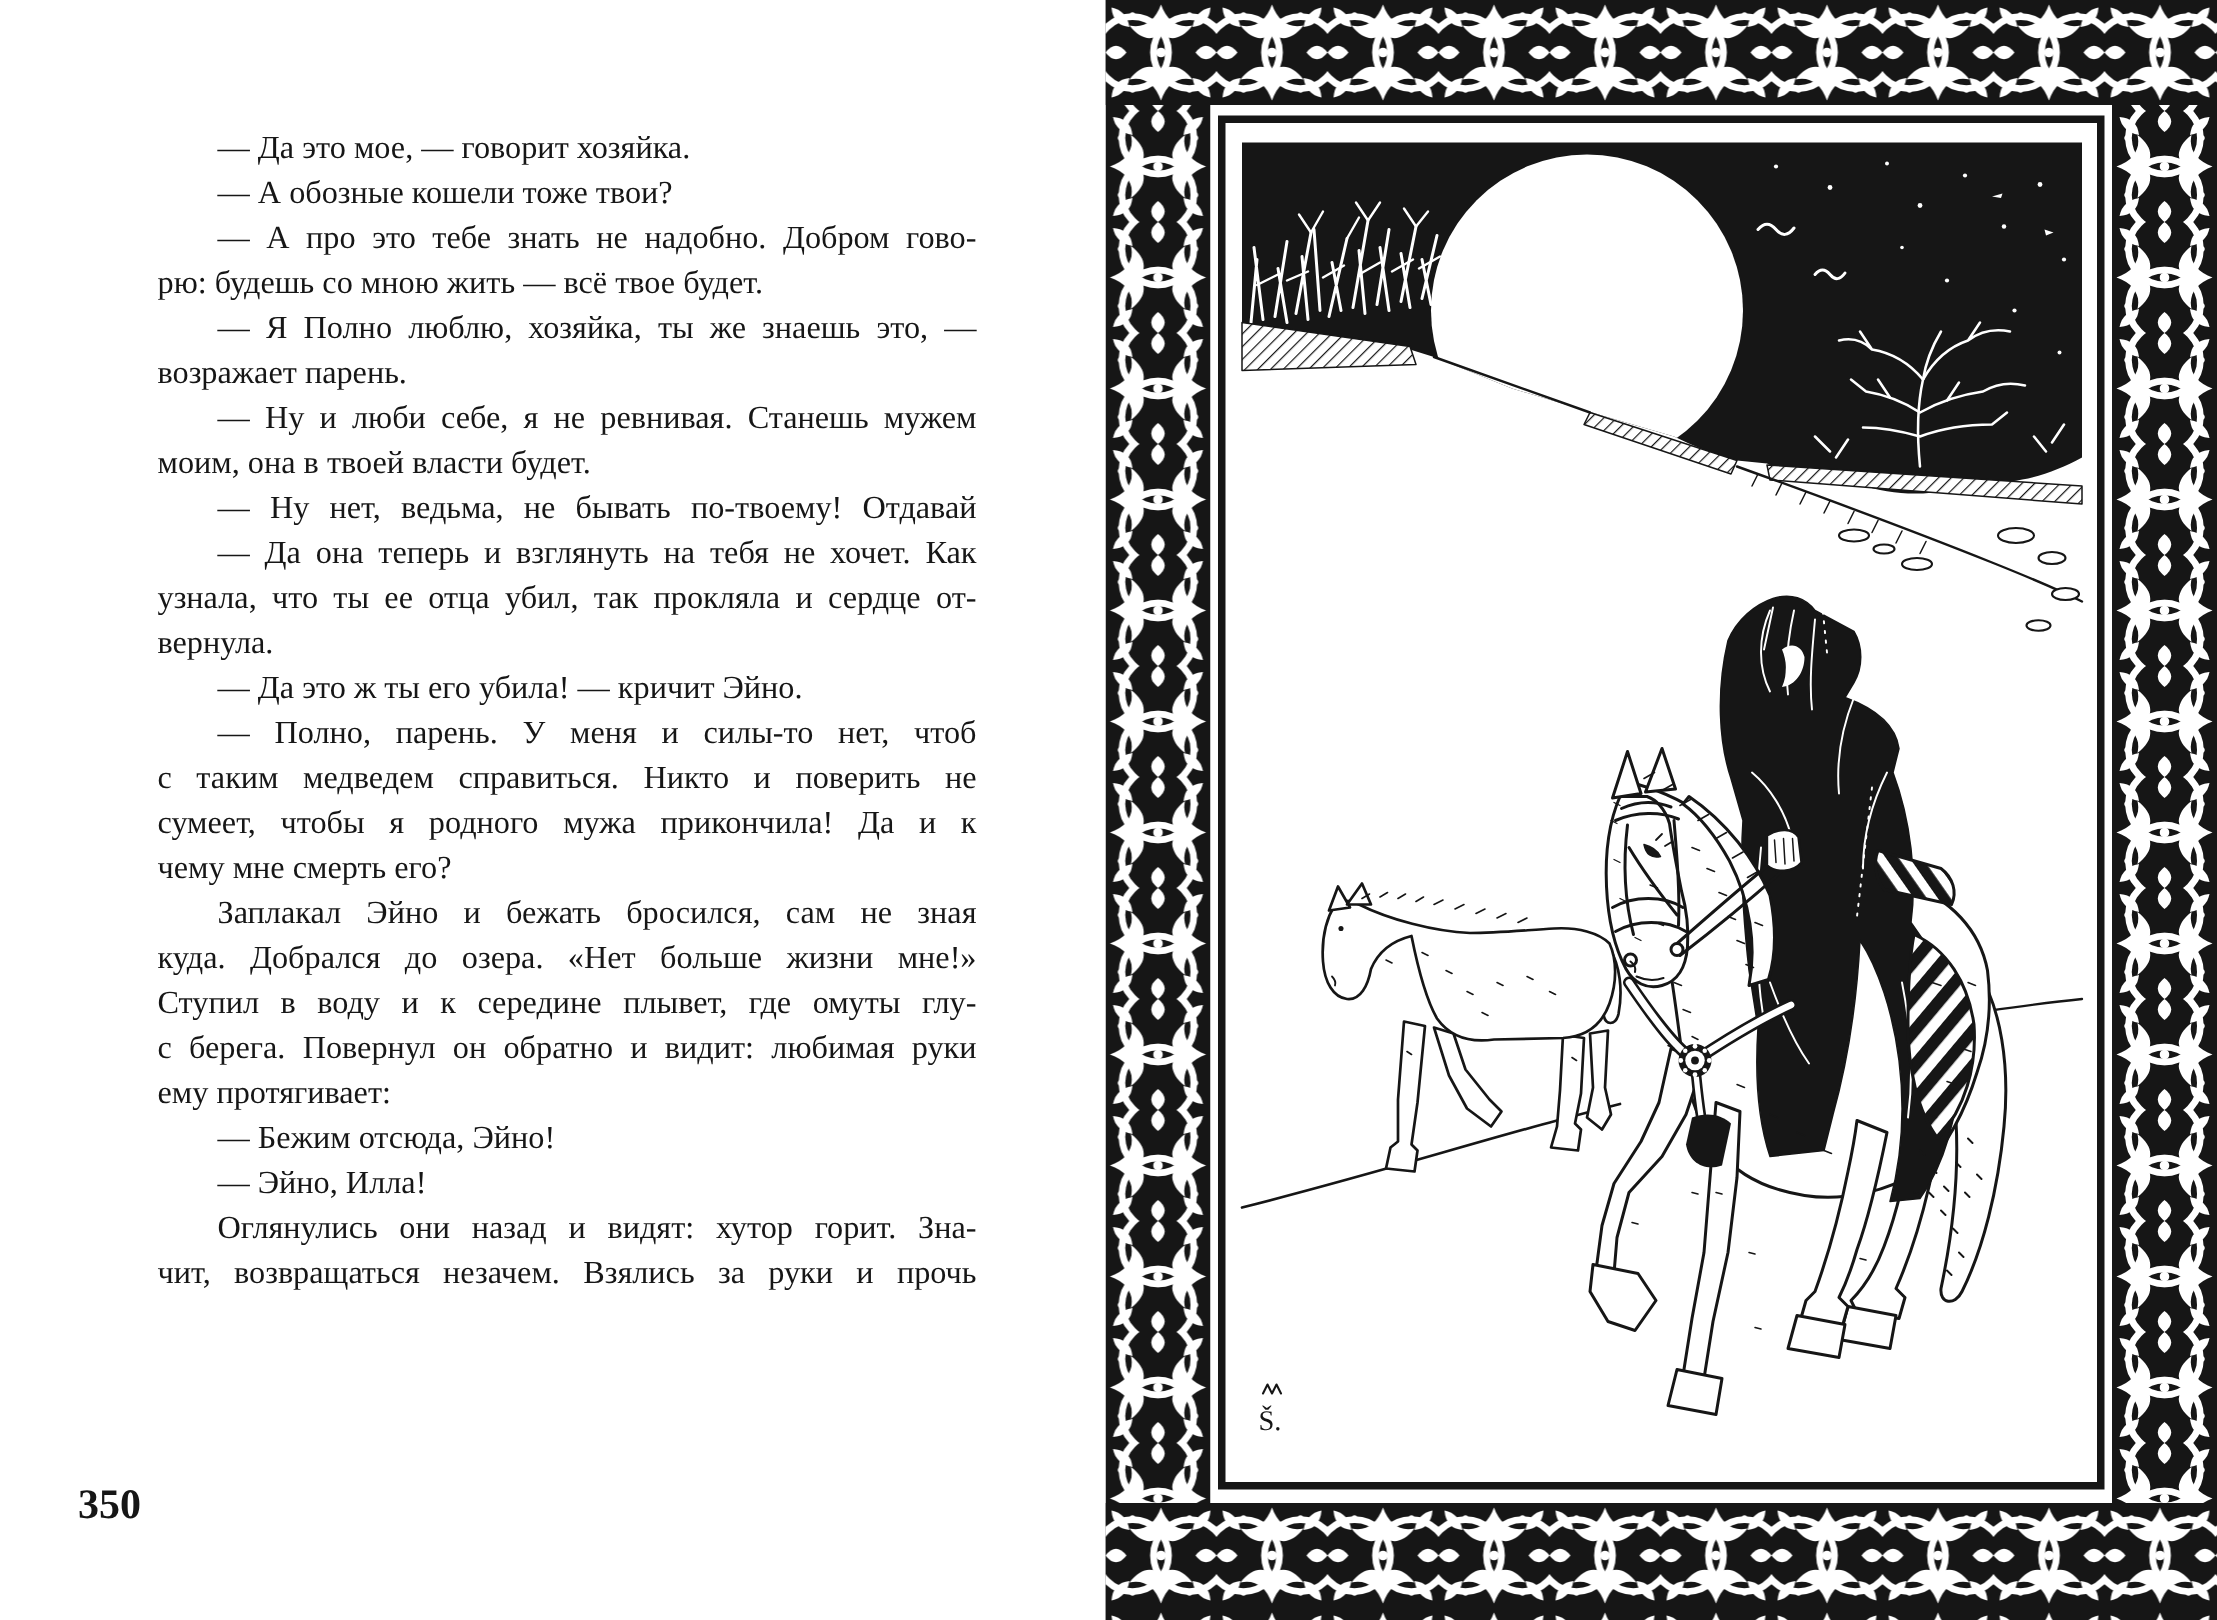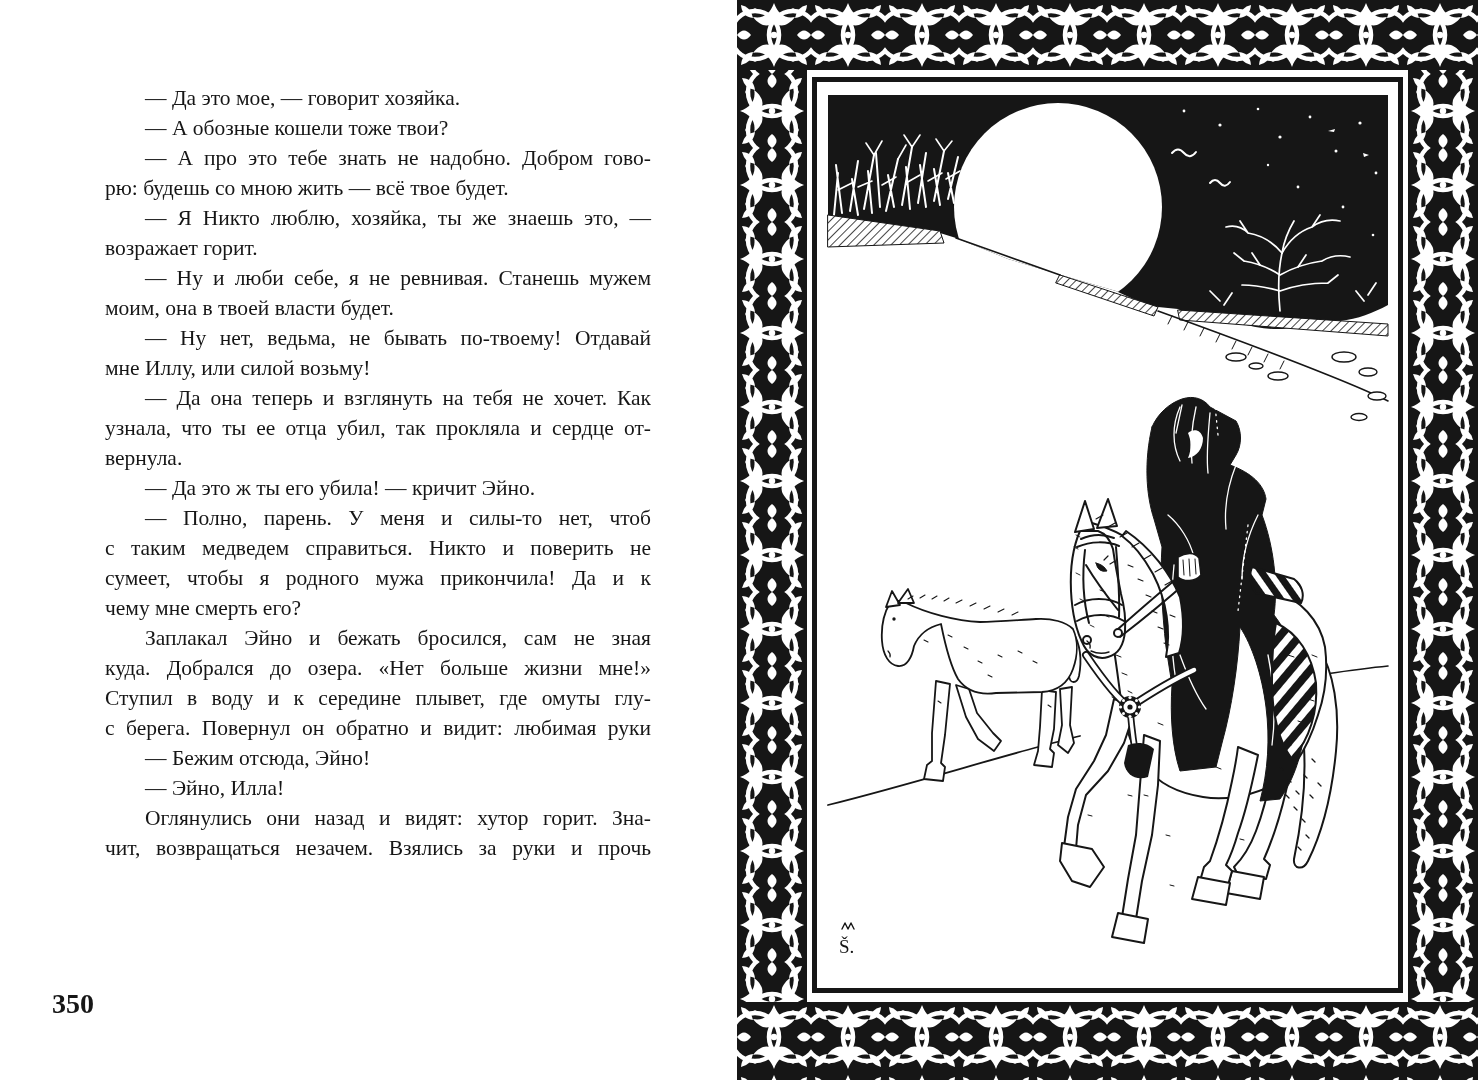--- a/index.html
+++ b/index.html
@@ -28,50 +28,50 @@
           <div class="line indent">— Да это мое, — говорит хозяйка.</div>
         </div>
         <div class="para">
           <div class="line indent">— А обозные кошели тоже твои?</div>
         </div>
         <div class="para">
           <div class="line indent just">— А про это тебе знать не надобно. Добром гово-</div>
           <div class="line">рю: будешь со мною жить — всё твое будет.</div>
         </div>
         <div class="para">
-          <div class="line indent just">— Я Никто люблю, хозяйка, ты же знаешь это, —</div>
-          <div class="line">возражает горит.</div>
+          <div class="line indent just">— Я Полно люблю, хозяйка, ты же знаешь это, —</div>
+          <div class="line">возражает парень.</div>
         </div>
         <div class="para">
           <div class="line indent just">— Ну и люби себе, я не ревнивая. Станешь мужем</div>
           <div class="line">моим, она в твоей власти будет.</div>
         </div>
         <div class="para">
           <div class="line indent just">— Ну нет, ведьма, не бывать по-твоему! Отдавай</div>
-          <div class="line">мне Иллу, или силой возьму!</div>
         </div>
         <div class="para">
           <div class="line indent just">— Да она теперь и взглянуть на тебя не хочет. Как</div>
           <div class="line just">узнала, что ты ее отца убил, так прокляла и сердце от-</div>
           <div class="line">вернула.</div>
         </div>
         <div class="para">
           <div class="line indent">— Да это ж ты его убила! — кричит Эйно.</div>
         </div>
         <div class="para">
           <div class="line indent just">— Полно, парень. У меня и силы-то нет, чтоб</div>
           <div class="line just">с таким медведем справиться. Никто и поверить не</div>
           <div class="line just">сумеет, чтобы я родного мужа прикончила! Да и к</div>
           <div class="line">чему мне смерть его?</div>
         </div>
         <div class="para">
           <div class="line indent just">Заплакал Эйно и бежать бросился, сам не зная</div>
           <div class="line just">куда. Добрался до озера. «Нет больше жизни мне!»</div>
           <div class="line just">Ступил в воду и к середине плывет, где омуты глу-</div>
           <div class="line just">с берега. Повернул он обратно и видит: любимая руки</div>
+          <div class="line">ему протягивает:</div>
         </div>
         <div class="para">
           <div class="line indent">— Бежим отсюда, Эйно!</div>
         </div>
         <div class="para">
           <div class="line indent">— Эйно, Илла!</div>
         </div>
         <div class="para">
           <div class="line indent just">Оглянулись они назад и видят: хутор горит. Зна-</div>
           <div class="line just">чит, возвращаться незачем. Взялись за руки и прочь</div>

